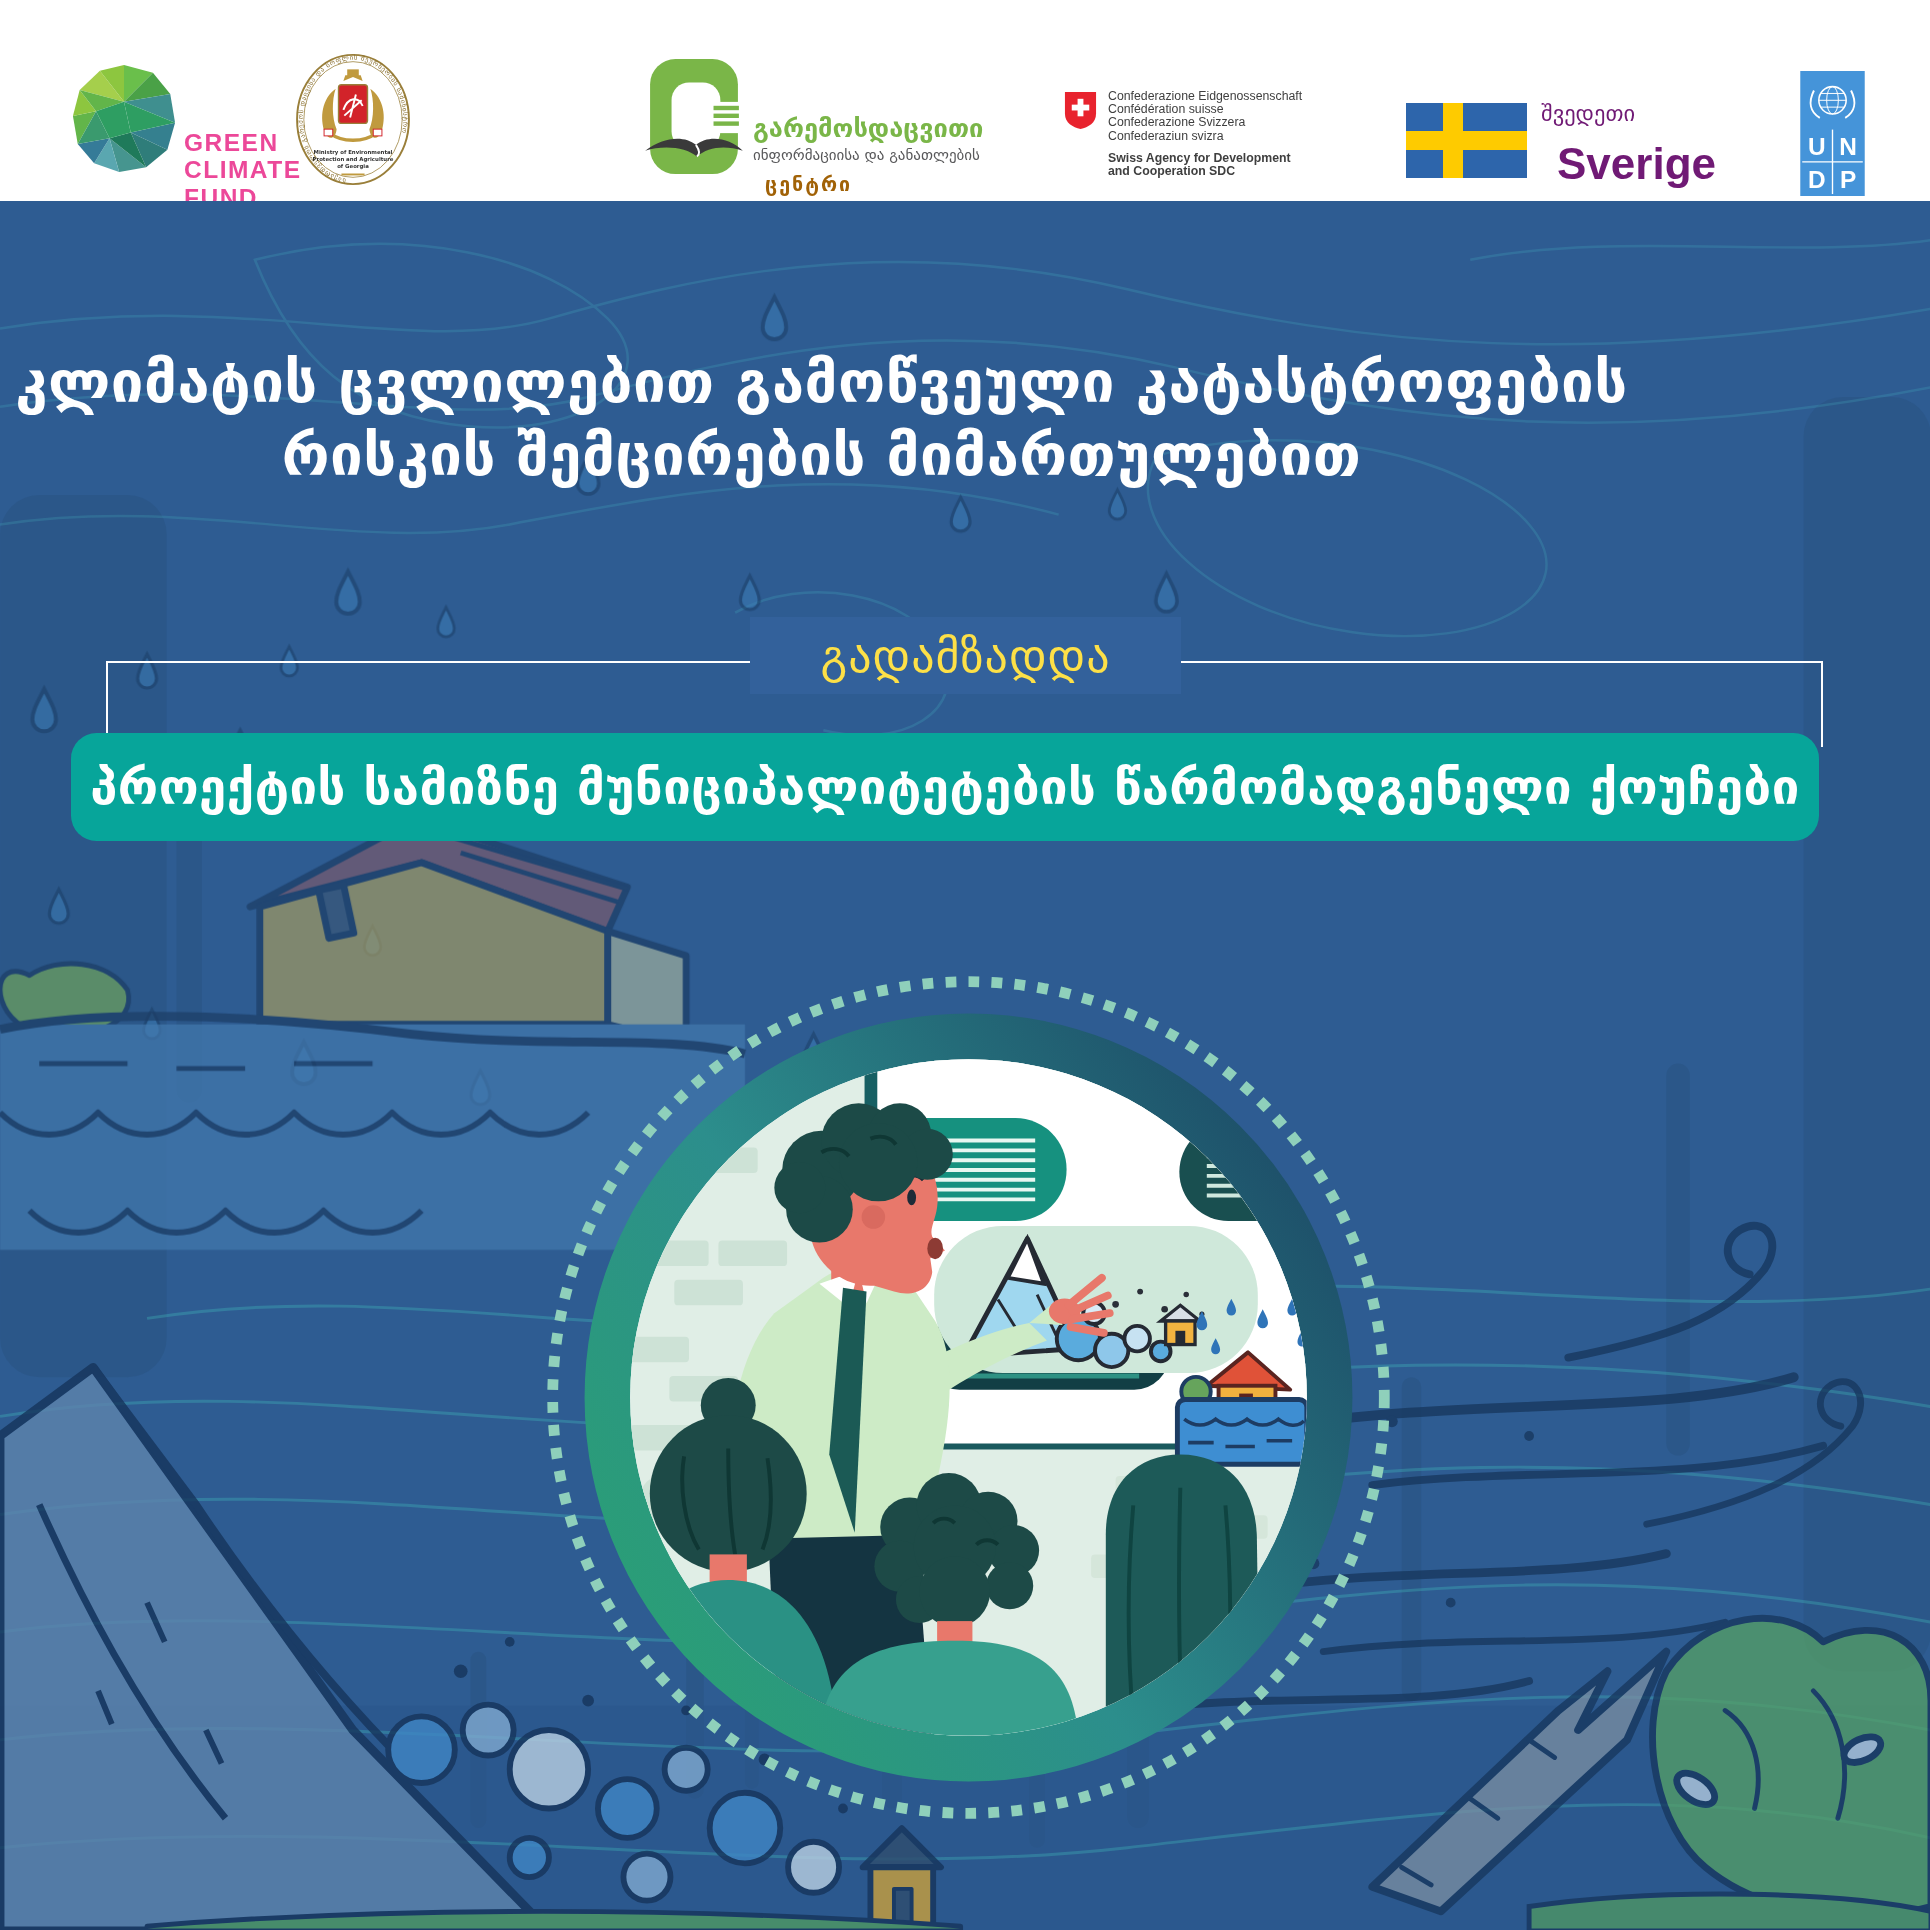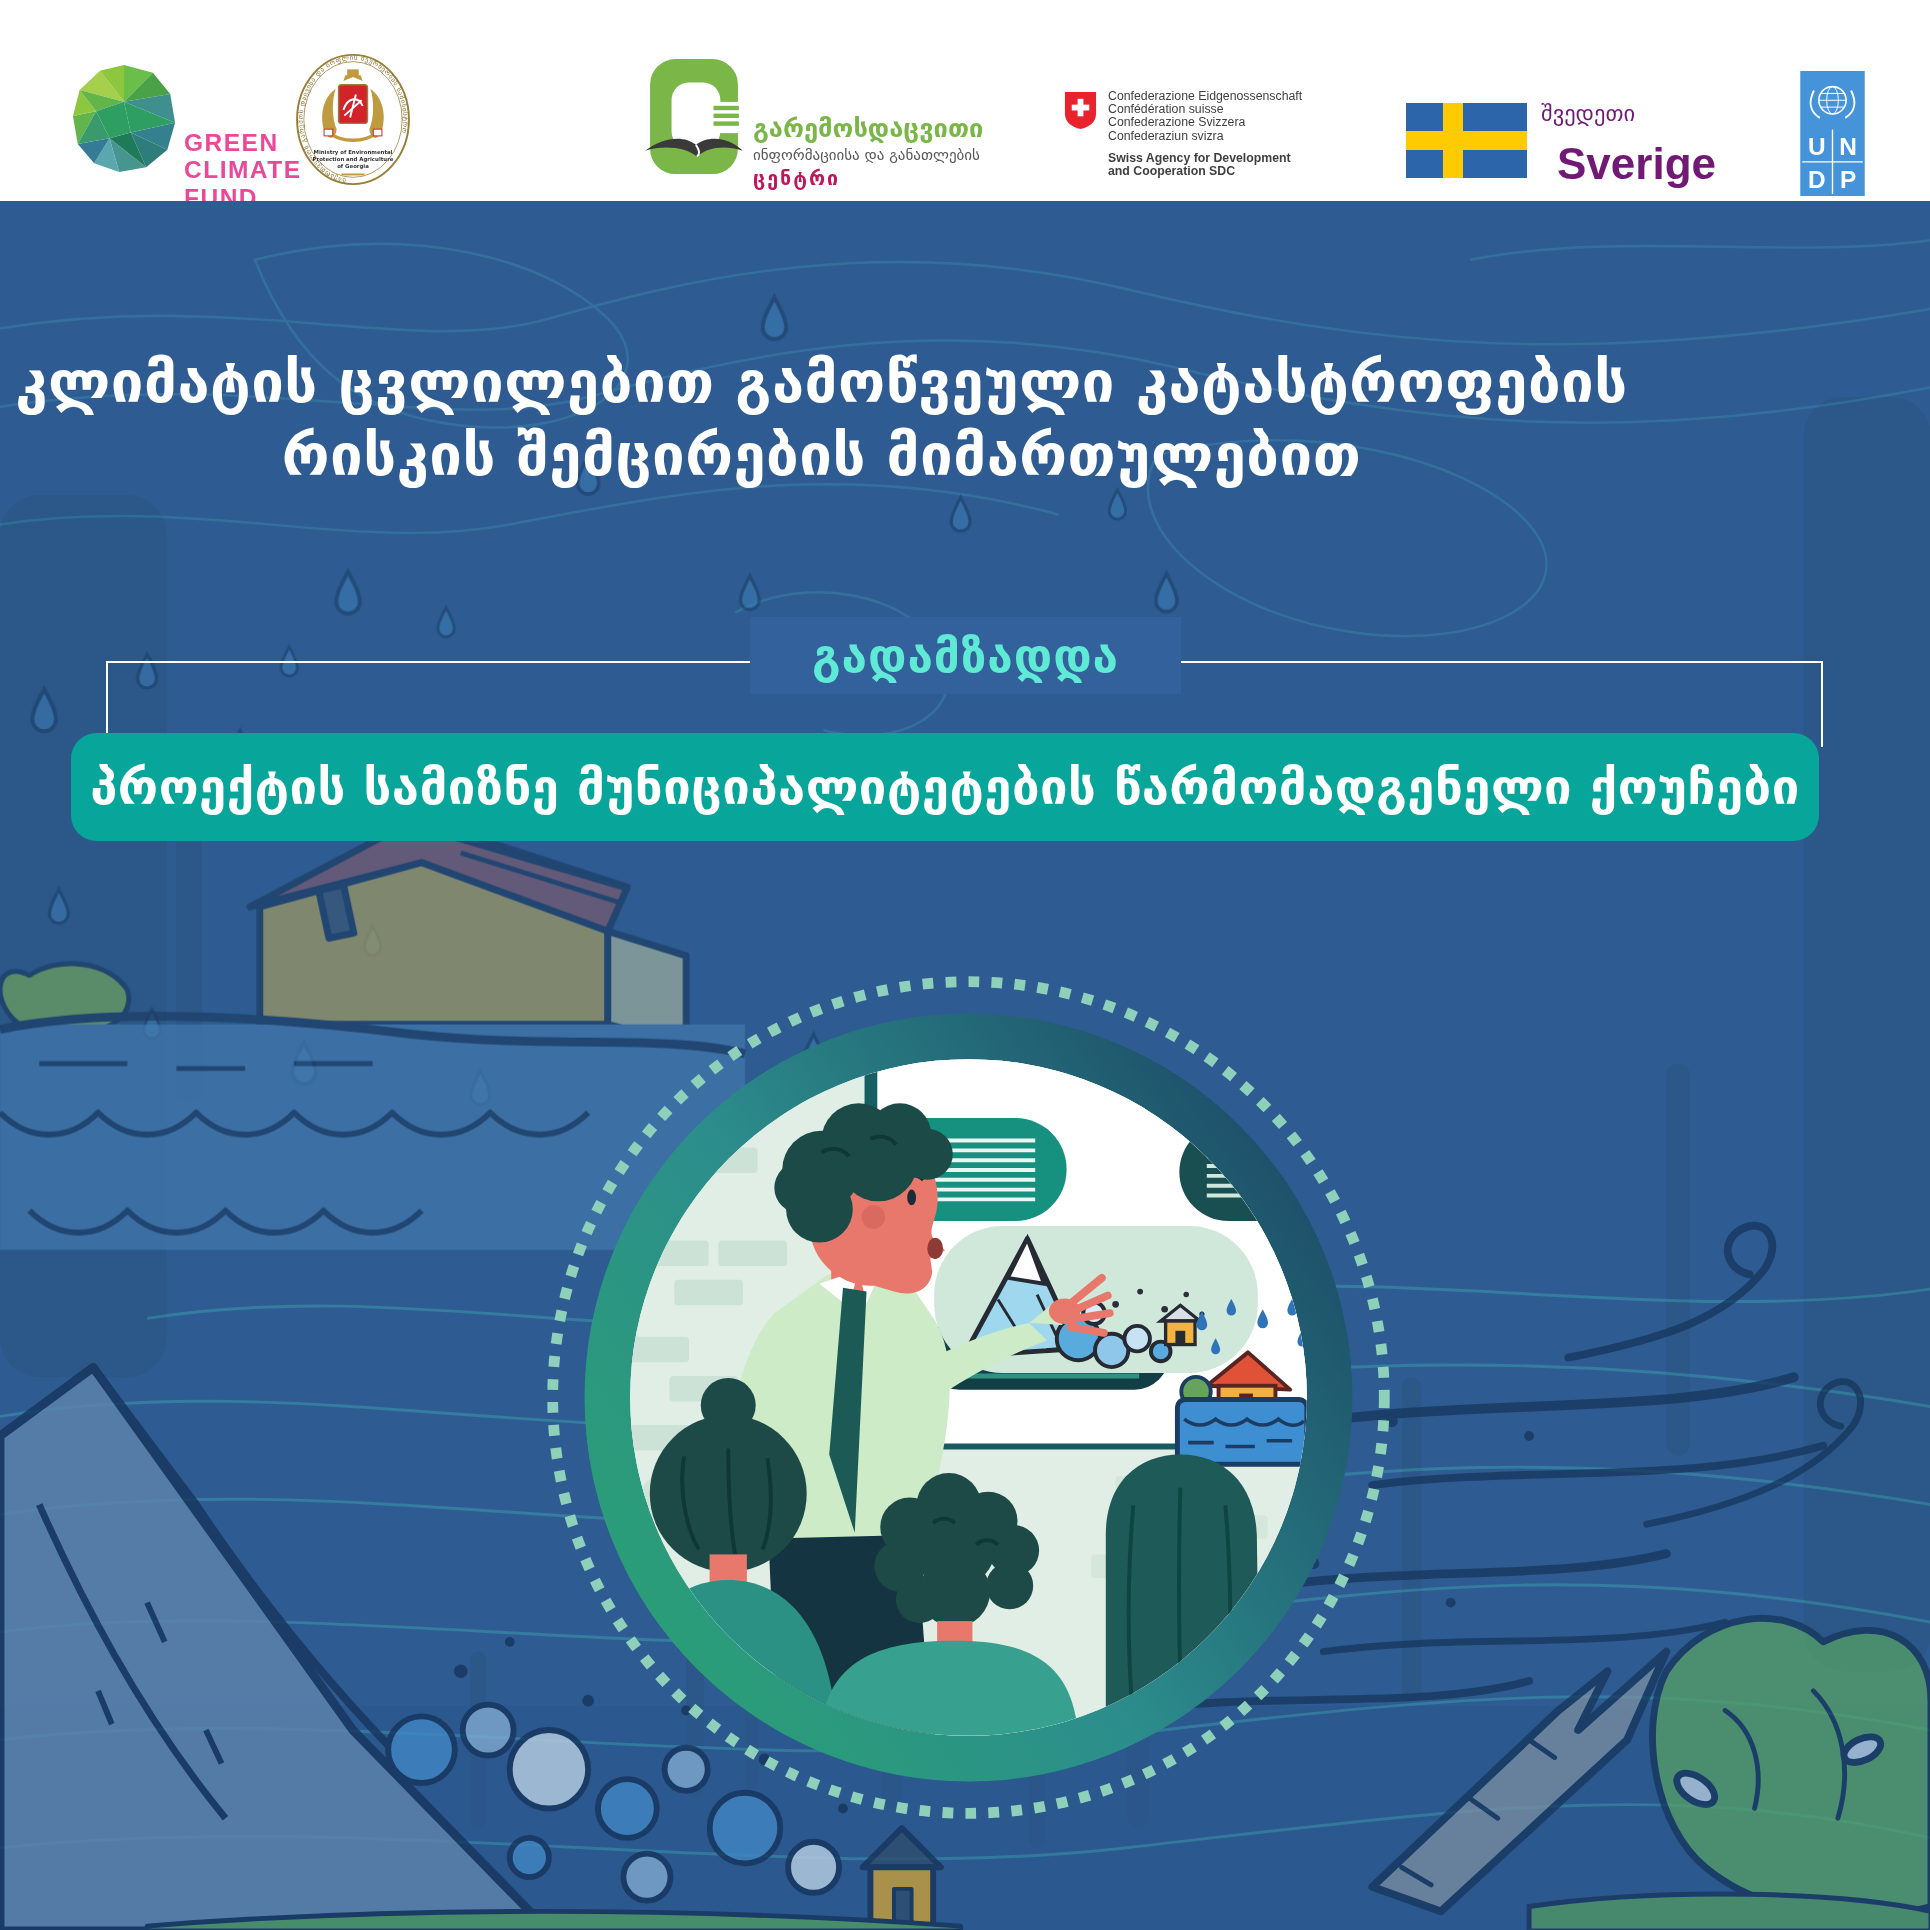--- a/index.html
+++ b/index.html
@@ -6,42 +6,42 @@
   #poster{position:relative;width:1931px;height:1931px;overflow:hidden;background:#2e5c92;
           font-family:"DejaVu Sans",sans-serif;}
   
   .top-band{position:absolute;left:0;top:0;width:1931px;height:201px;background:#ffffff;}
   .logo{position:absolute;}
   .gcf-text{position:absolute;left:184px;top:129px;color:#ec4899;font-family:"Liberation Sans",sans-serif;
             font-weight:bold;font-size:24.5px;line-height:27.4px;letter-spacing:1.5px;}
   .eiec-text{position:absolute;left:753px;top:116px;line-height:1;}
   .eiec-l1{color:#7ab648;font-weight:bold;font-size:25.5px;margin:0 0 6.9px 0;text-align:center;}
   .eiec-l2{color:#58585a;font-size:15px;margin:0 0 5.9px 0;}
-  .eiec-l3{color:#be185d;font-weight:bold;font-size:19.6px;letter-spacing:2px;margin:0;}
+  .eiec-l3{color:#a16207;font-weight:bold;font-size:19.6px;letter-spacing:2px;margin:12px;}
   .sdc-text{position:absolute;left:1108px;top:90px;color:#3f3f3f;font-family:"Liberation Sans",sans-serif;
             font-size:12.3px;line-height:13.2px;}
   .sdc-agency{margin-top:8.8px;font-weight:bold;}
   .sweden-flag{position:absolute;left:1406px;top:103px;width:121px;height:75px;background:#2d65ab;}
   .sweden-flag .bar-v{position:absolute;left:37px;top:0;width:19.6px;height:75px;background:#fecb00;}
   .sweden-flag .bar-h{position:absolute;left:0;top:28px;width:121px;height:18.6px;background:#fecb00;}
   .sweden-text{position:absolute;left:1541px;top:100px;color:#701a75;}
   .sweden-ka{font-size:22.5px;margin:0 0 2px 0;}
   .sweden-sv{font-family:"Liberation Sans",sans-serif;font-weight:bold;font-size:44px;margin:16px;line-height:1;}
   
   .main-area{position:absolute;left:0;top:201px;width:1931px;height:1730px;background:#2e5c92;}
   .bg-decor{position:absolute;left:0;top:0;}
   .title-block{position:absolute;left:0;top:145px;width:1643px;text-align:center;color:#ffffff;
                font-weight:bold;font-size:58px;line-height:73px;letter-spacing:0.5px;white-space:nowrap;}
   .bracket{position:absolute;background:#ffffff;}
   #br-h-left{left:106px;top:460px;width:644px;height:2px;}
   #br-h-right{left:1181px;top:460px;width:642px;height:2px;}
   #br-v-left{left:106px;top:460px;width:2px;height:86px;}
   #br-v-right{left:1821px;top:460px;width:2px;height:86px;}
   .badge{position:absolute;left:750px;top:416px;width:431px;height:77px;background:#33619b;
-         display:flex;align-items:center;justify-content:center;color:#5eead4;font-weight:bold;
+         display:flex;align-items:center;justify-content:center;color:#fde047;font-weight:normal;
          font-size:46px;letter-spacing:1px;}
   .banner{position:absolute;left:71px;top:532px;width:1748px;height:108px;background:#07a59a;
           border-radius:25.5px;display:flex;align-items:center;justify-content:center;color:#fff;
           font-weight:bold;font-size:49px;letter-spacing:0.5px;white-space:nowrap;}
   .illustration{position:absolute;left:537px;top:765px;}
 </style>
 </head>
 <body>
 
 <div id="poster">

